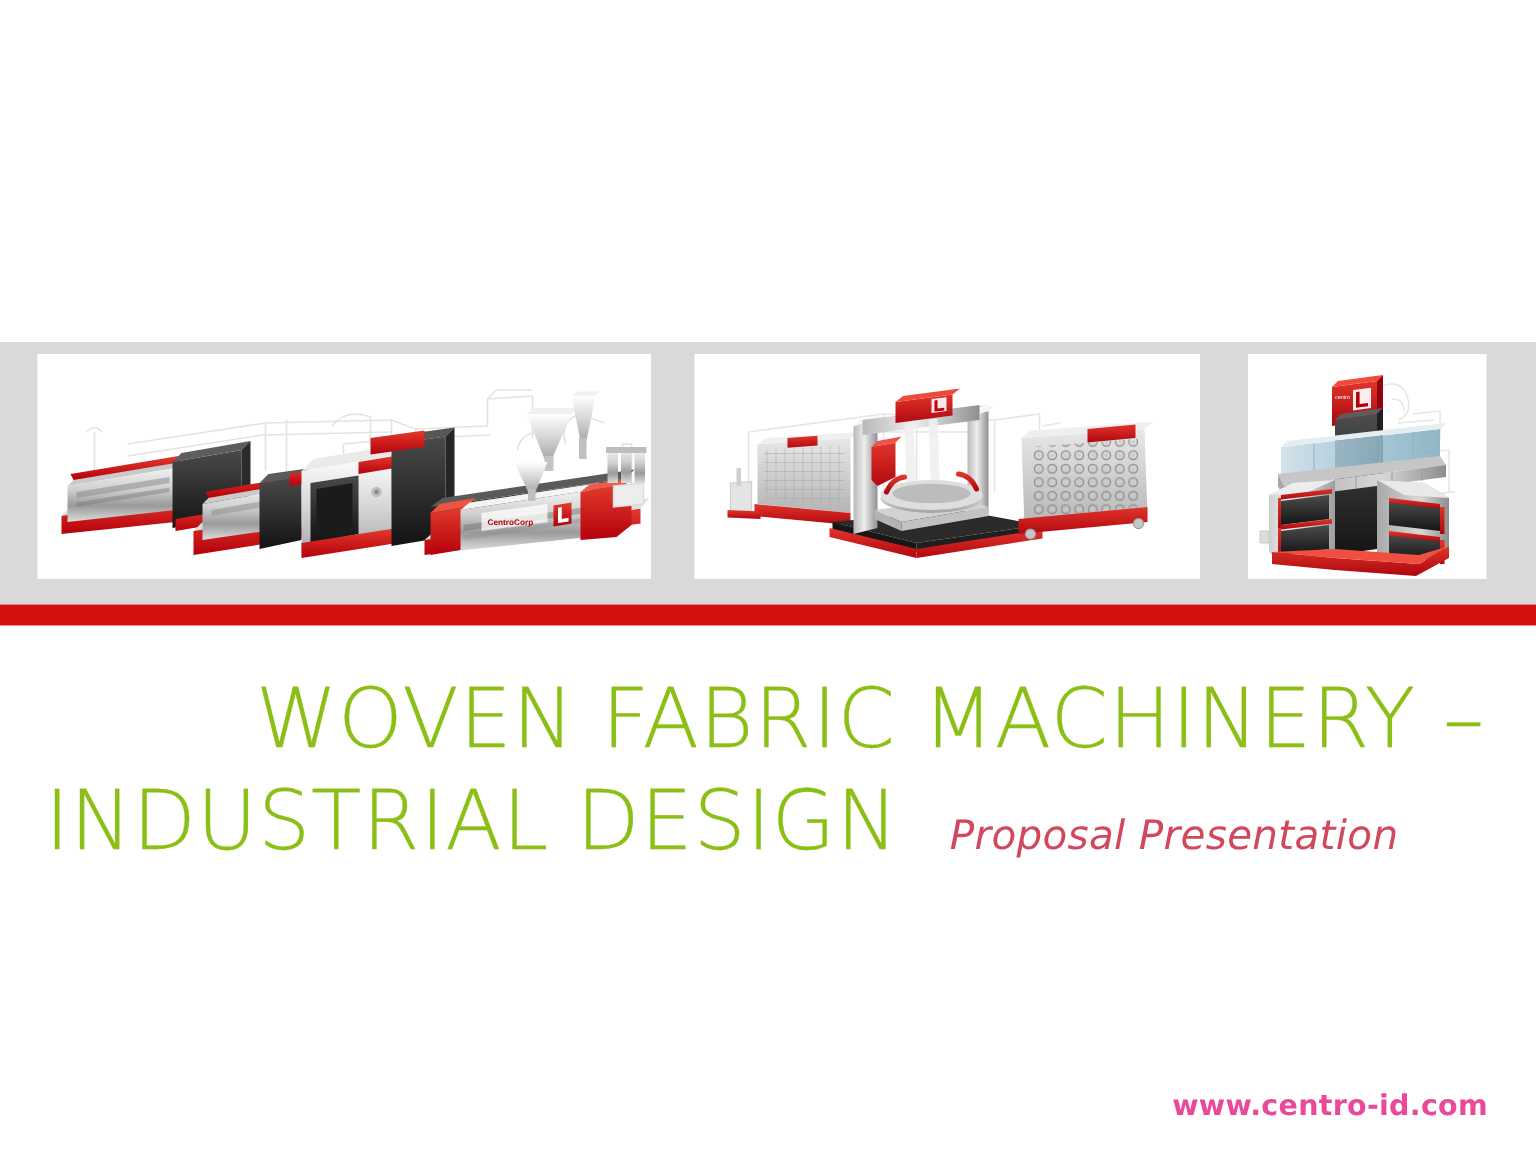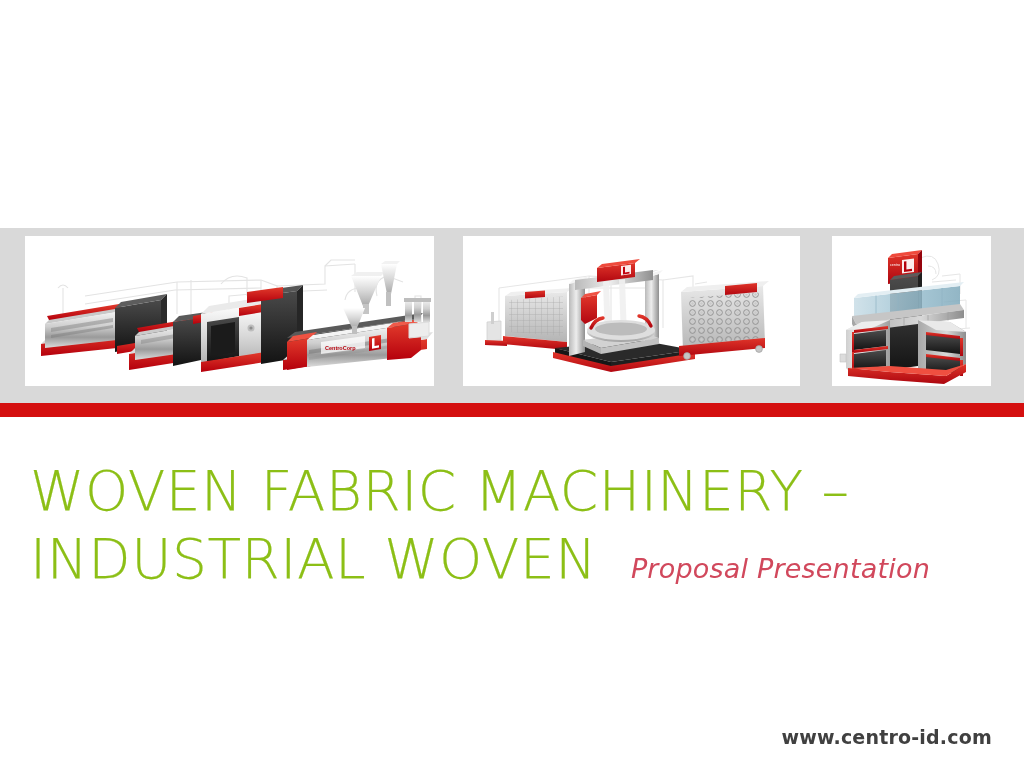--- a/index.html
+++ b/index.html
@@ -56,22 +56,23 @@
     top: 403px;
     width: 1024px;
     height: 14px;
     background: #d40f0f;
   }
 
   
   #title-block {
     position: absolute;
     left: 30px;
-    top: 464px;
+    top: 452px;
     width: 960px;
+    text-align: right;
   }
   .title-row {
     display: block;
     white-space: nowrap;
     line-height: 1.0;
   }
   #title-line-1, #title-line-2 {
     font-family: "DejaVu Sans", sans-serif;
     font-size: 55px;
     font-weight: 200;
@@ -97,21 +98,21 @@
   }
 
   
   #footer-url {
     position: absolute;
     right: 32px;
     top: 726px;
     font-family: "DejaVu Sans", sans-serif;
     font-size: 19px;
     font-weight: 700;
-    color: #404040;
+    color: #ec4899;
     letter-spacing: 0.2px;
   }
 </style>
 </head>
 <body>
 
 <div id="slide">
 
   <div id="image-band">
 
@@ -483,20 +484,20 @@
         <path d="M8 118 L14 118 L14 126 L8 126 Z" fill="#dcdcdc" stroke="#c5c5c5" stroke-width="0.6"></path>
       </svg>
     </div>
   </div>
 
   <div id="red-stripe"></div>
 
   <div id="title-block">
     <span class="title-row" id="title-line-1">WOVEN FABRIC MACHINERY –</span>
     <div id="title-line-2-row">
-      <span class="title-row" id="title-line-2">INDUSTRIAL WOVEN</span>
+      <span class="title-row" id="title-line-2">INDUSTRIAL DESIGN</span>
       <span id="subtitle">Proposal Presentation</span>
     </div>
   </div>
 
   <div id="footer-url">www.centro-id.com</div>
 
 </div>
 
 </body></html>

